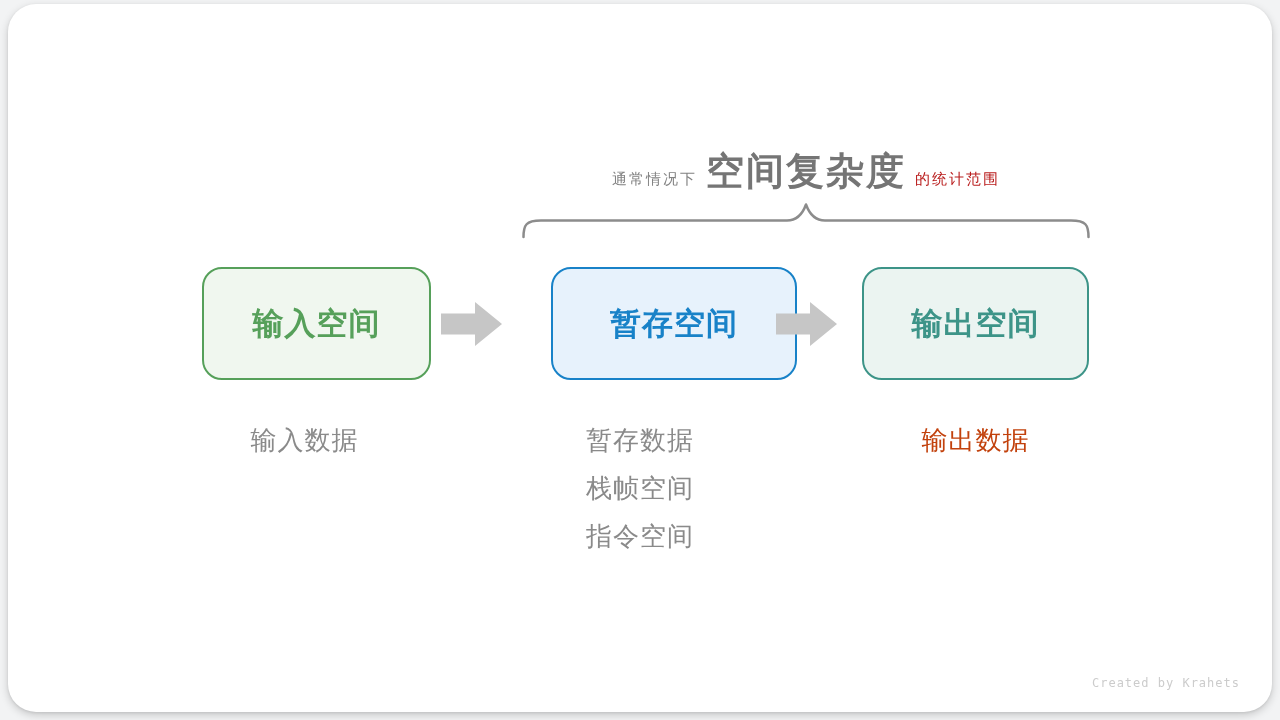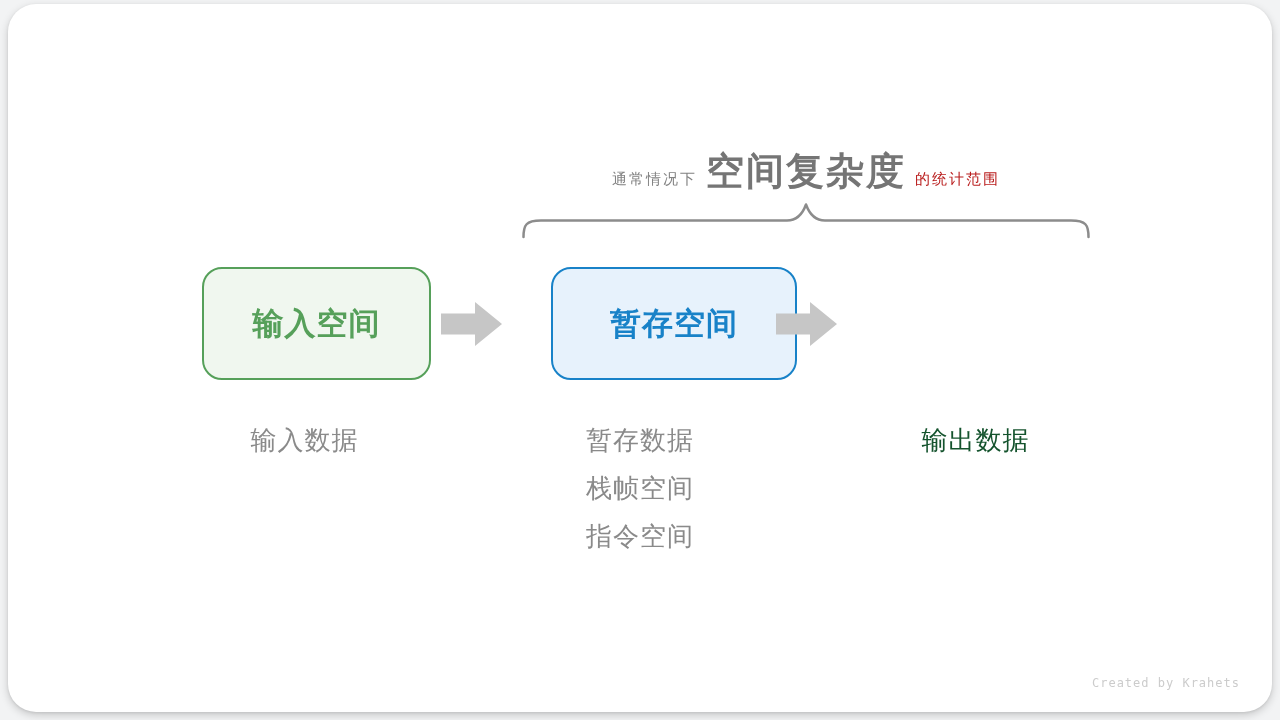--- a/index.html
+++ b/index.html
@@ -118,26 +118,29 @@
   </svg>
 
   <div class="node node2" style="border-color: rgb(24, 130, 200); background: rgb(231, 242, 252); color: rgb(24, 130, 200);">
     <span>暂存空间</span>
   </div>
 
   <svg class="arrow arrow2" width="62" height="46" viewBox="0 0 62 46">
     <polygon points="0,12.5 34,12.5 34,1 61,23 34,45 34,33.5 0,33.5" fill="#C6C6C6"></polygon>
   </svg>
 
+  <div class="node node3" style="border-color: rgb(61, 148, 136); background: rgb(235, 244, 241); color: rgb(61, 148, 136);">
+    <span>输出空间</span>
+  </div>
 
   <div class="sub sub2" style="color: rgb(138, 138, 138);">
     <div>暂存数据</div>
     <div>栈帧空间</div>
     <div>指令空间</div>
   </div>
 
   <div class="sub sub1" style="color: rgb(138, 138, 138);">输入数据</div>
 
-  <div class="sub sub3" style="color: #14532d; text-align: center;">输出数据</div>
+  <div class="sub sub3" style="color: #c2410c; text-align: center;">输出数据</div>
 
   <div class="credit" style="color: rgb(204, 204, 204);">Created by Krahets</div>
 
 </div>
 
 </body></html>

